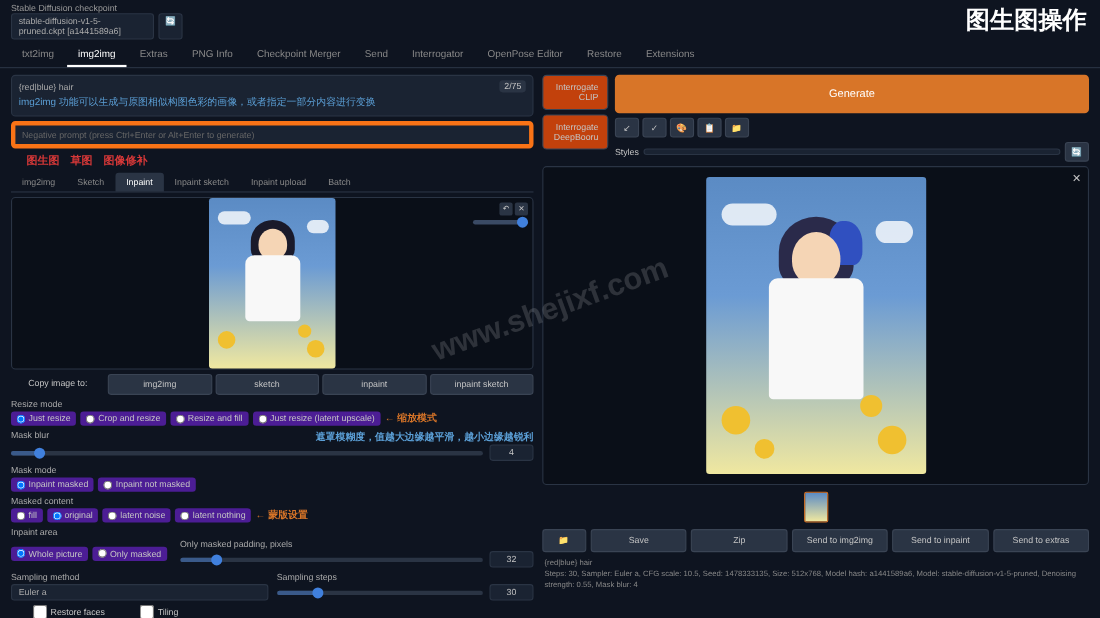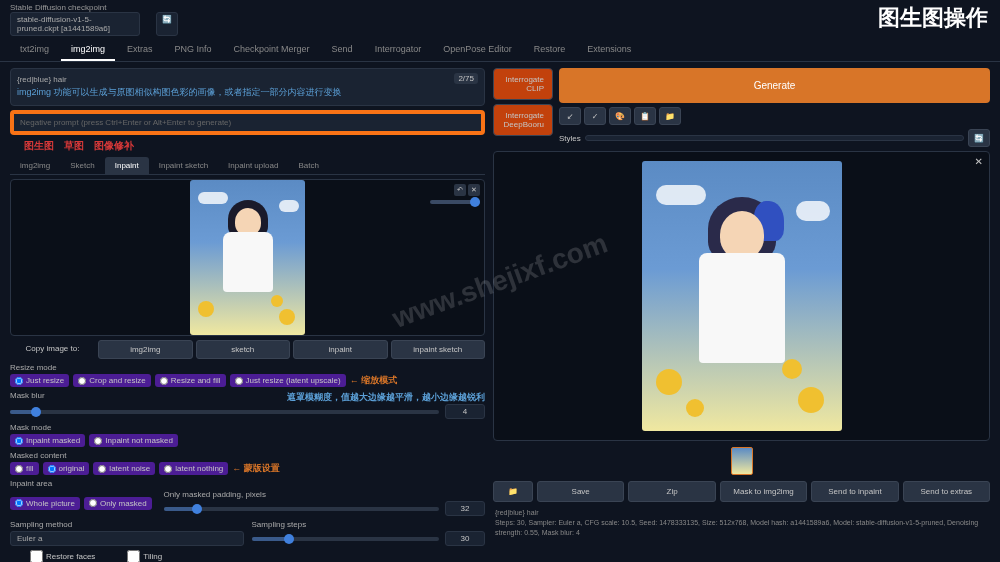--- a/index.html
+++ b/index.html
@@ -91,21 +91,21 @@
 .watermark { position: absolute; top: 50%; left: 50%; transform: translate(-50%,-50%) rotate(-20deg); font-size: 28px; color: rgba(255,255,255,0.15); font-weight: bold; pointer-events: none; z-index: 999; }
 </style>
 </head>
 <body>
 
 <div class="watermark">www.shejixf.com</div>
 
 <div class="top-bar">
   <div>
     <div class="checkpoint-label">Stable Diffusion checkpoint</div>
-    <div style="display:flex;gap:16px">
+    <div style="display:flex;gap:4px">
       <div class="checkpoint-select">stable-diffusion-v1-5-pruned.ckpt [a1441589a6]</div>
       <div class="refresh-btn">🔄</div>
     </div>
   </div>
 </div>
 <div class="overlay-title">图生图操作</div>
 
 <div class="tabs">
   <div class="tab">txt2img</div>
   <div class="tab active">img2img</div>
@@ -358,21 +358,21 @@
       </div>
     </div>
     <div class="thumb-row">
       <div class="thumb"></div>
     </div>
 
     <div class="action-row">
       <div class="action-btn icon-only">📁</div>
       <div class="action-btn">Save</div>
       <div class="action-btn">Zip</div>
-      <div class="action-btn">Mask to img2img</div>
+      <div class="action-btn">Send to img2img</div>
       <div class="action-btn">Send to inpaint</div>
       <div class="action-btn">Send to extras</div>
     </div>
 
     <div class="gen-info">
       <div>{red|blue} hair</div>
       <div>Steps: 30, Sampler: Euler a, CFG scale: 10.5, Seed: 1478333135, Size: 512x768, Model hash: a1441589a6, Model: stable-diffusion-v1-5-pruned, Denoising strength: 0.55, Mask blur: 4</div>
     </div>
   </div>
 </div>

